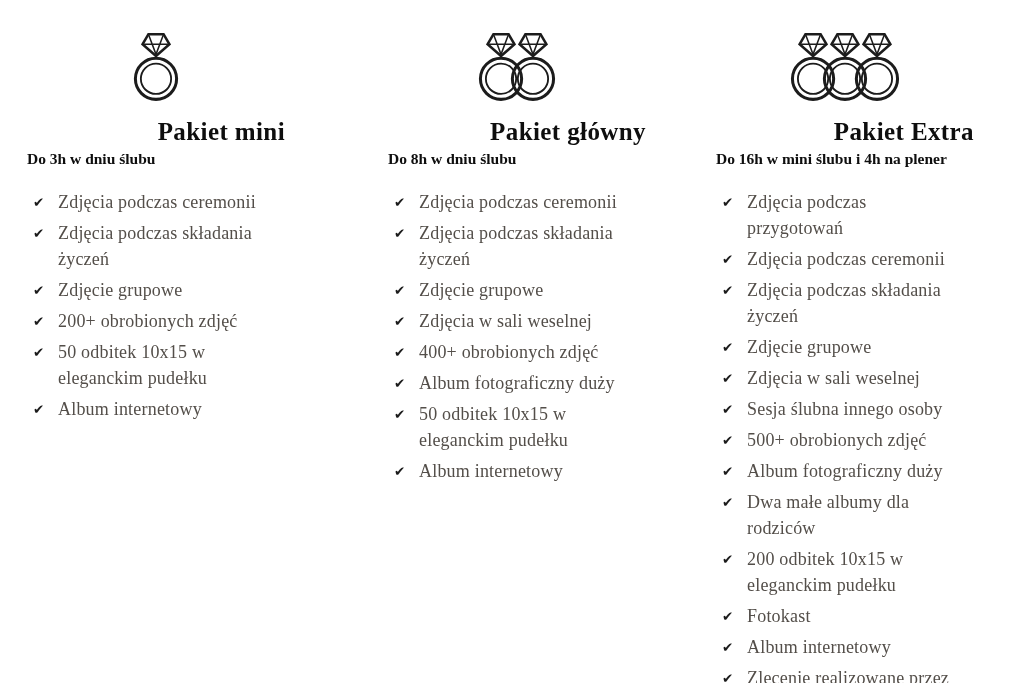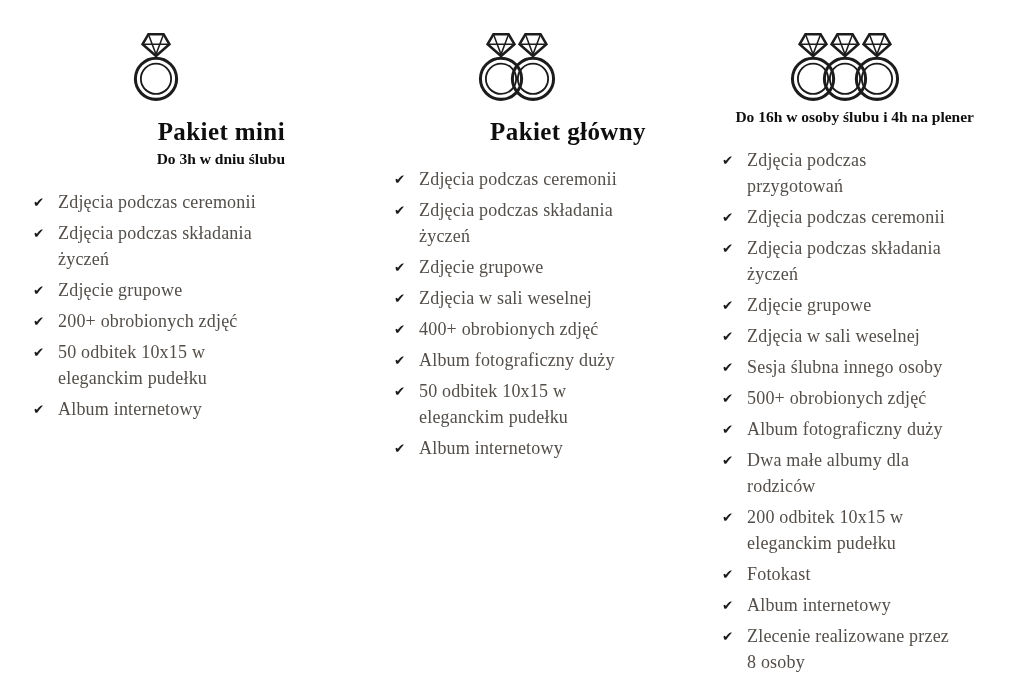--- a/index.html
+++ b/index.html
@@ -41,21 +41,21 @@
     margin: 13px 0 0 0;
     text-align: right;
     font-size: 25px;
     line-height: 29px;
     font-weight: bold;
     letter-spacing: 0.4px;
     color: var(--title-color, #0e0e0e);
   }
   .pkg-subtitle {
     margin: 3px 0 0 0;
-    text-align: right;
+    text-align: left;
     font-size: 15.5px;
     line-height: 20px;
     font-weight: bold;
     white-space: nowrap;
     color: var(--title-color, #0e0e0e);
   }
   .features {
     margin: 20px 0 0 0;
     padding: 0 0 0 6px;
     list-style: none;
@@ -142,20 +142,21 @@
   </section>
 
   <section class="package col-1">
     <div class="icon-wrap">
       <svg class="rings" viewBox="0 0 102 88" height="74" width="86">
           <use href="#ring" xlink:href="#ring" x="0"></use>
           <use href="#ring" xlink:href="#ring" x="38"></use>
         </svg>
     </div>
     <h2 class="pkg-title">Pakiet główny</h2>
+    <p class="pkg-subtitle">Do 8h w dniu ślubu</p>
     <ul class="features">
         <li>
           <span class="check">✔</span>
           <span class="item-text">Zdjęcia podczas ceremonii</span>
         </li>
         <li>
           <span class="check">✔</span>
           <span class="item-text">Zdjęcia podczas składania życzeń</span>
         </li>
         <li>
@@ -186,21 +187,22 @@
   </section>
 
   <section class="package col-2">
     <div class="icon-wrap">
       <svg class="rings" viewBox="0 0 140 88" height="74" width="118">
           <use href="#ring" xlink:href="#ring" x="0"></use>
           <use href="#ring" xlink:href="#ring" x="38"></use>
           <use href="#ring" xlink:href="#ring" x="76"></use>
         </svg>
     </div>
-    <p class="pkg-subtitle">Do 16h w osoby ślubu i 4h na plener</p>
+    <h2 class="pkg-title">Pakiet Extra</h2>
+    <p class="pkg-subtitle">Do 16h w mini ślubu i 4h na plener</p>
     <ul class="features">
         <li>
           <span class="check">✔</span>
           <span class="item-text">Zdjęcia podczas przygotowań</span>
         </li>
         <li>
           <span class="check">✔</span>
           <span class="item-text">Zdjęcia podczas ceremonii</span>
         </li>
         <li>

